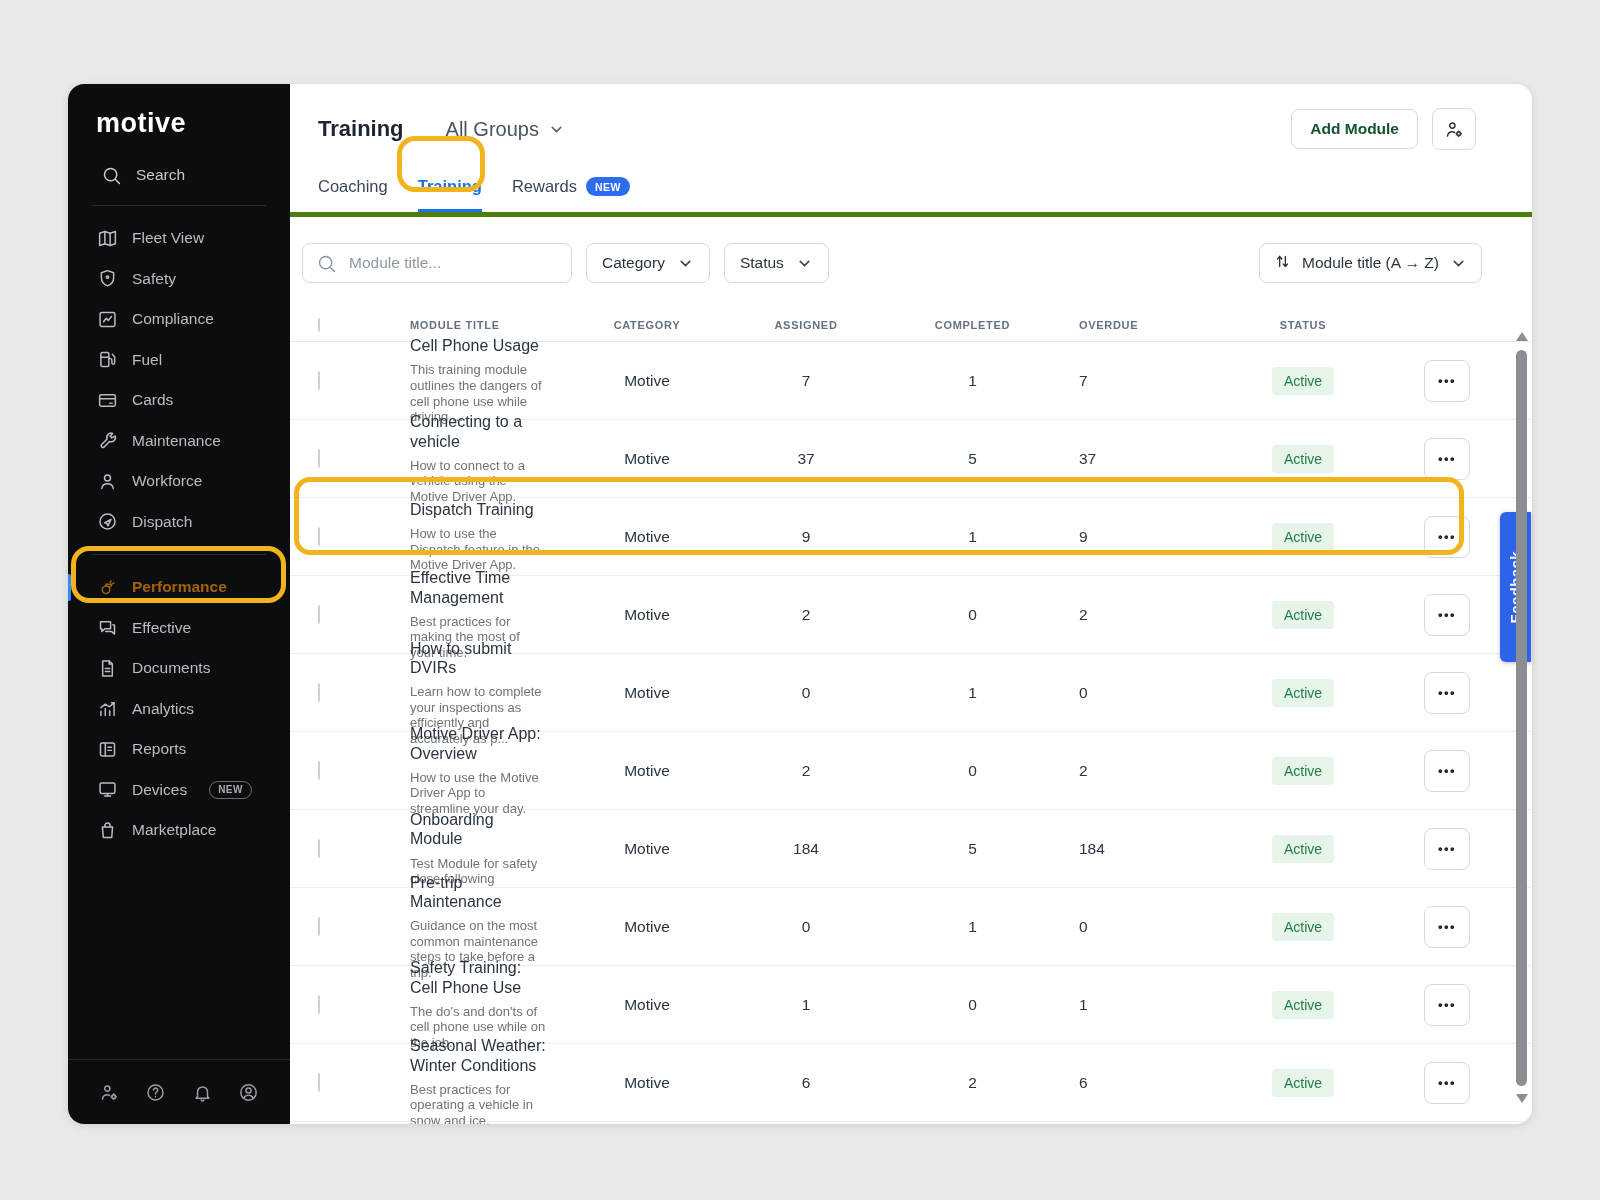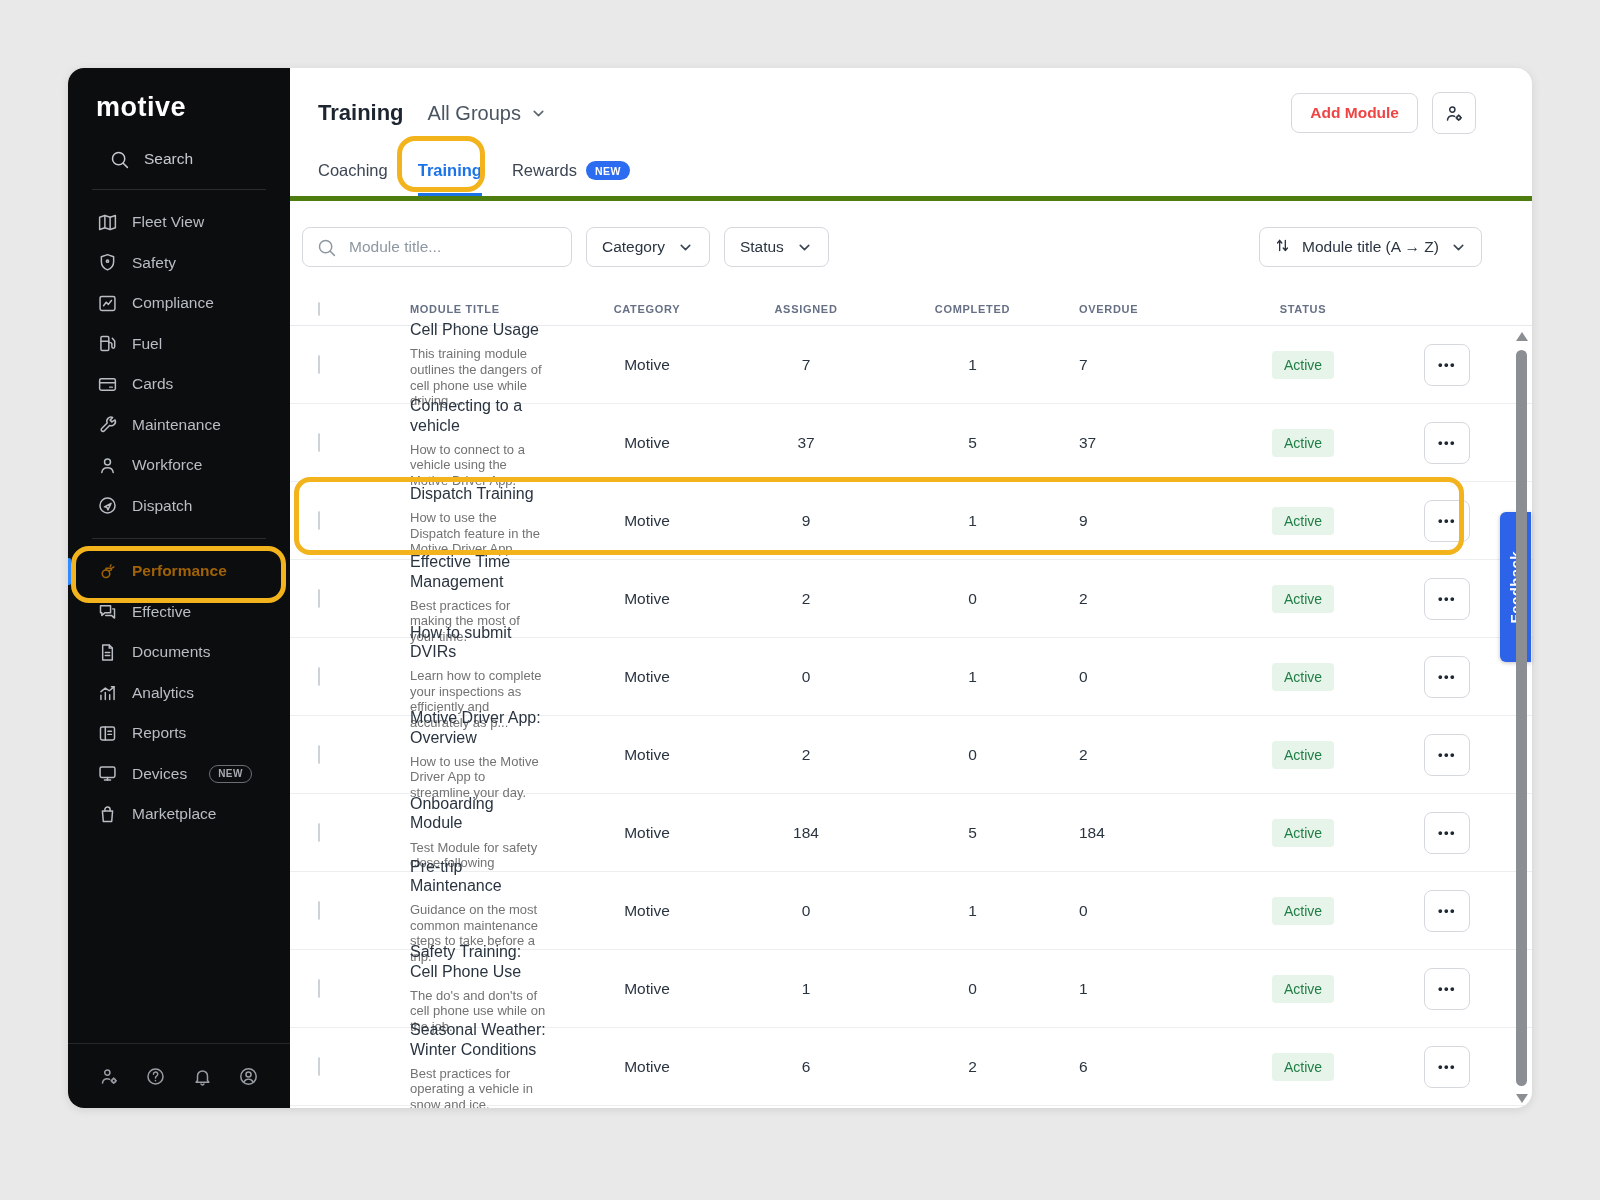--- a/index.html
+++ b/index.html
@@ -3,47 +3,47 @@
 <meta charset="utf-8">
 <style>
   html,body{margin:0;padding:0;}
   body{
     width:1600px;height:1200px;position:relative;overflow:hidden;
     background:#e9e9e9;
     font-family:"Liberation Sans","DejaVu Sans",sans-serif;
     -webkit-font-smoothing:antialiased;
   }
   .page-card{
-    position:absolute;left:68px;top:68px;width:1464px;height:1040px;
+    position:absolute;left:68px;top:84px;width:1464px;height:1040px;
     background:#fff;border-radius:16px;overflow:hidden;display:flex;
     box-shadow:0 2px 10px rgba(0,0,0,.10);
   }
   
   .sidebar{width:222px;flex-shrink:0;background:#0c0d0f;color:#b9bdc4;display:flex;flex-direction:column;}
   .logo{padding:26px 0 0 28px;font-size:27px;font-weight:800;color:#fff;letter-spacing:.5px;line-height:1;}
-  .side-search{display:flex;align-items:center;gap:14px;padding:27px 40px 19px;font-size:15.5px;color:#c6cad0;cursor:pointer;}
+  .side-search{display:flex;align-items:center;gap:14px;padding:27px 32px 19px;font-size:15.5px;color:#c6cad0;cursor:pointer;}
   .side-divider{height:1px;background:#2a2c2f;margin:0 24px;}
   .nav{padding-top:12px;}
   .nav-item{position:relative;height:40.5px;display:flex;align-items:center;gap:14px;padding:0 10px 0 28px;font-size:15.5px;color:#b9bdc4;cursor:pointer;}
   .nav-item.active{color:#a16207;font-weight:700;}
   .active-bar{position:absolute;left:0;top:7px;bottom:7px;width:3px;background:#2f8bff;border-radius:0 2px 2px 0;}
   .icon{display:inline-flex;width:22px;height:22px;flex-shrink:0;align-items:center;justify-content:center;}
   .icon svg{width:21px;height:21px;}
   .badge-outline{margin-left:8px;border:1.5px solid #6b6f75;color:#a7abb1;border-radius:999px;font-size:10px;font-weight:700;padding:2.5px 8px;letter-spacing:.5px;}
   .group-gap{height:12px;}
   .side-bottom{margin-top:auto;border-top:1px solid #252729;height:64px;display:flex;align-items:center;justify-content:space-between;padding:0 30px;color:#999ea5;}
   .side-bottom .icon{cursor:pointer;}
   
   .main{flex:1;display:flex;flex-direction:column;min-width:0;}
   .main-header{display:flex;align-items:center;padding:24px 56px 0 28px;}
   .page-title{font-size:22px;font-weight:700;color:#1c2530;}
-  .group-select{margin-left:24px;display:flex;align-items:center;gap:9px;font-size:20px;color:#4a5561;cursor:pointer;}
+  .group-select{margin-left:42px;display:flex;align-items:center;gap:9px;font-size:20px;color:#4a5561;cursor:pointer;}
   .chev svg{width:17px;height:17px;display:block;}
   .header-actions{margin-left:auto;display:flex;gap:14px;align-items:center;}
-  .btn{border:1px solid #d5d9dd;border-radius:8px;background:#fff;font-size:15.5px;font-weight:700;color:#ef4444;padding:0 18px;height:40px;display:flex;align-items:center;cursor:pointer;}
+  .btn{border:1px solid #d5d9dd;border-radius:8px;background:#fff;font-size:15.5px;font-weight:700;color:#14532d;padding:0 18px;height:40px;display:flex;align-items:center;cursor:pointer;}
   .icon-btn{width:42px;height:40px;border:1px solid #d5d9dd;border-radius:8px;background:#fff;display:flex;align-items:center;justify-content:center;color:#2a3440;cursor:pointer;}
   .tabs{display:flex;gap:30px;padding:27px 28px 0;border-bottom:5px solid #4d7c0f;}
   .tab{padding-bottom:13px;font-size:16.5px;color:#3c4653;display:flex;align-items:center;gap:9px;border-bottom:3px solid transparent;cursor:pointer;}
   .tab.active{color:#1a73e8;border-bottom-color:#1a73e8;font-weight:600;}
   .badge-new{background:#2b6cf0;color:#fff;font-size:10.5px;font-weight:700;border-radius:999px;padding:3.5px 9px;letter-spacing:.4px;}
   .filters{display:flex;align-items:center;padding:26px 50px 0 12px;}
   .search-box{width:244px;height:38px;border:1px solid #d5d9dd;border-radius:8px;display:flex;align-items:center;gap:10px;padding:0 12px;color:#8d97a1;}
   .search-box input{border:0;outline:0;flex:1;font-size:15.5px;color:#2a3440;font-family:inherit;background:transparent;}
   .search-box input::placeholder{color:#8d97a1;}
   .dropdown{margin-left:14px;height:38px;border:1px solid #d5d9dd;border-radius:8px;display:flex;align-items:center;gap:12px;padding:0 15px;font-size:15.5px;color:#2a3440;cursor:pointer;}

